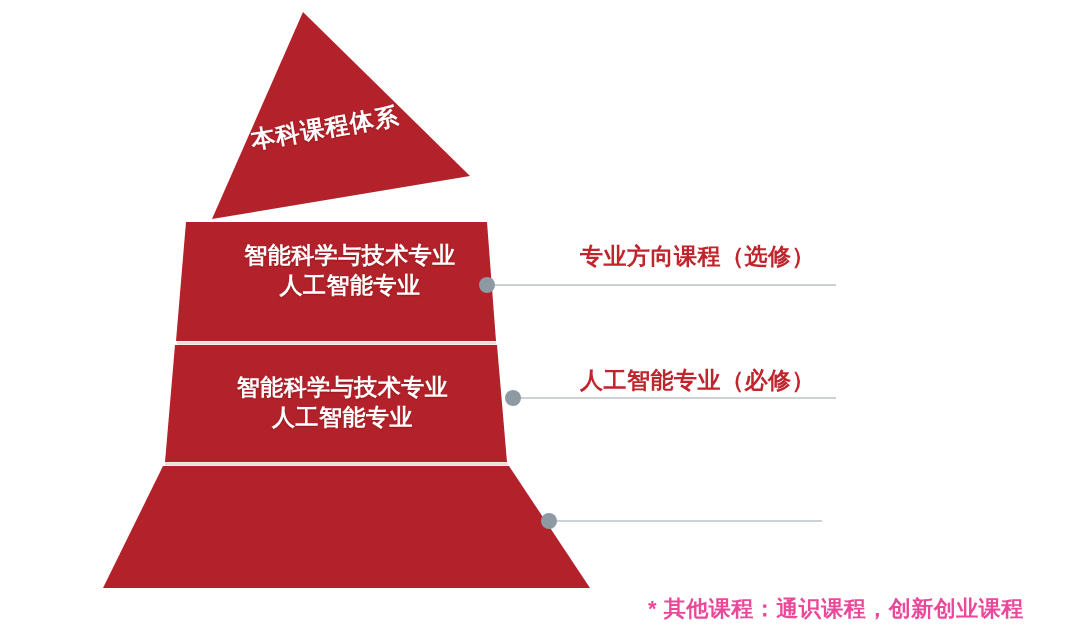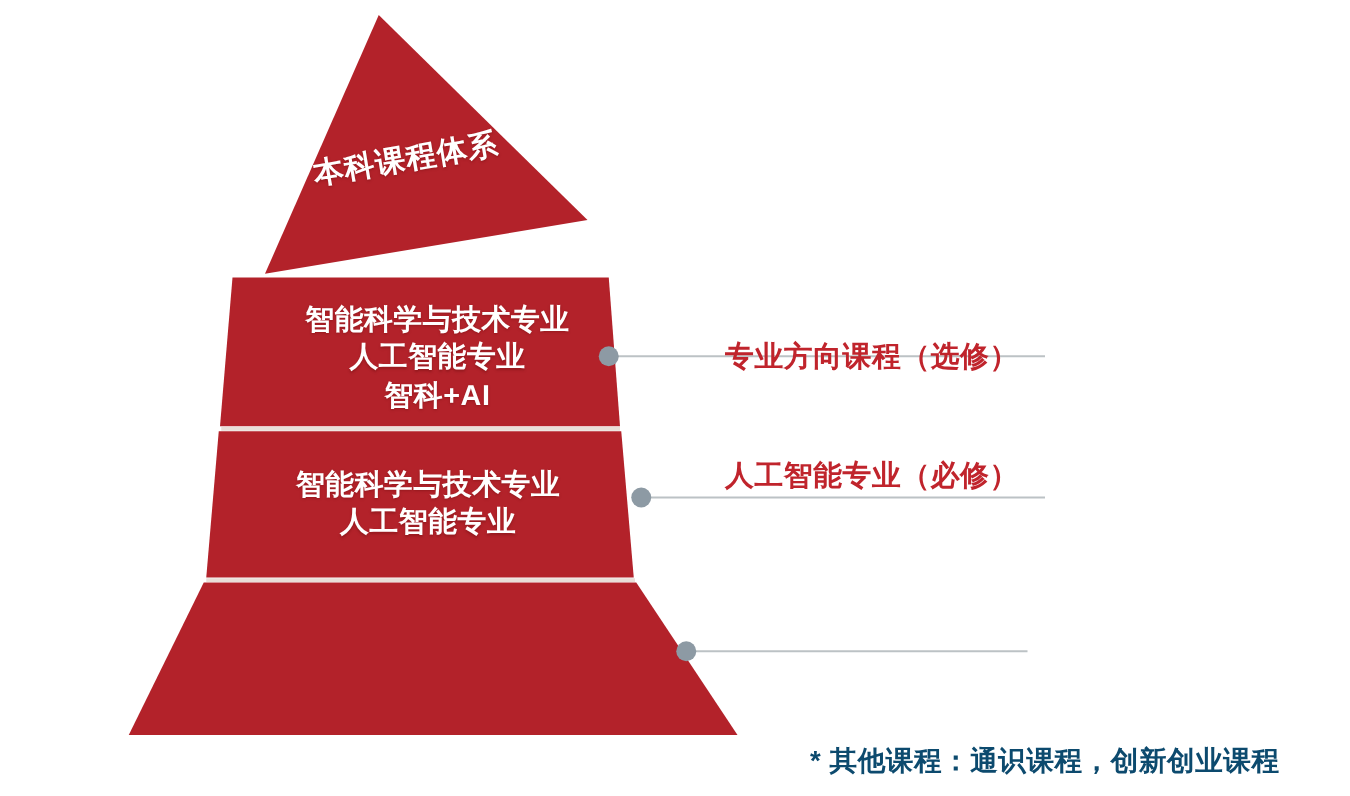--- a/index.html
+++ b/index.html
@@ -72,30 +72,30 @@
 
   
   .annotation {
     position: absolute;
     color: #c0242c;
     font-weight: bold;
     font-size: 23px;
     white-space: nowrap;
     letter-spacing: 0.5px;
   }
-  #annotation-0 { left: 580px; top: 270px; }
+  #annotation-0 { left: 580px; top: 241px; }
   #annotation-1 { left: 580px; top: 365px; }
   #annotation-2 { left: 646px; top: 479px; }
 
   
   #footnote {
     position: absolute;
     left: 648px;
     top: 594px;
-    color: #0c4a6e;
+    color: #ec4899;
     font-weight: bold;
     font-size: 22px;
     white-space: nowrap;
     letter-spacing: 0.5px;
   }
 </style>
 </head>
 <body>
 
 <div id="canvas">
@@ -122,21 +122,20 @@
     <circle cx="549" cy="521" r="8" fill="#8d9aa4"></circle>
   </svg>
 
   <div class="tier-label" id="apex-label">
     <span class="line">本科课程体系</span>
   </div>
 
   <div class="tier-label" id="tier2-label">
     <span class="line">智能科学与技术专业</span>
     <span class="line">人工智能专业</span>
-    <span class="line">智科+AI</span>
   </div>
 
   <div class="tier-label" id="tier3-label">
     <span class="line">智能科学与技术专业</span>
     <span class="line">人工智能专业</span>
   </div>
 
 
   <div class="annotation" id="annotation-0">专业方向课程（选修）</div>
   <div class="annotation" id="annotation-1">人工智能专业（必修）</div>

